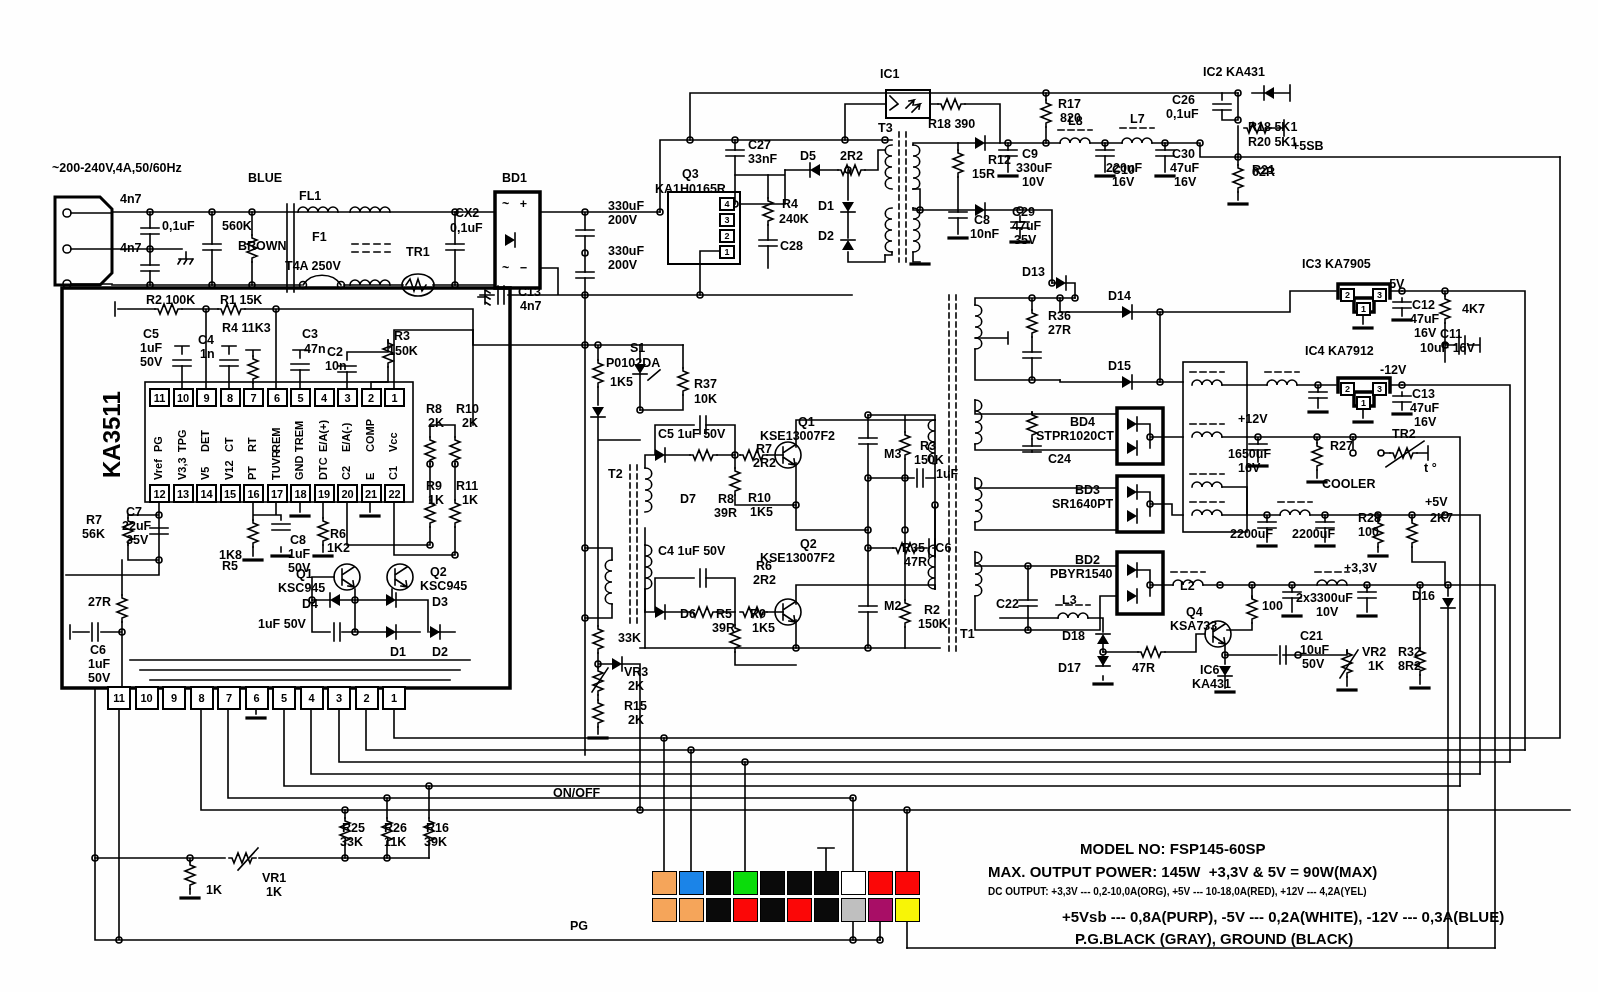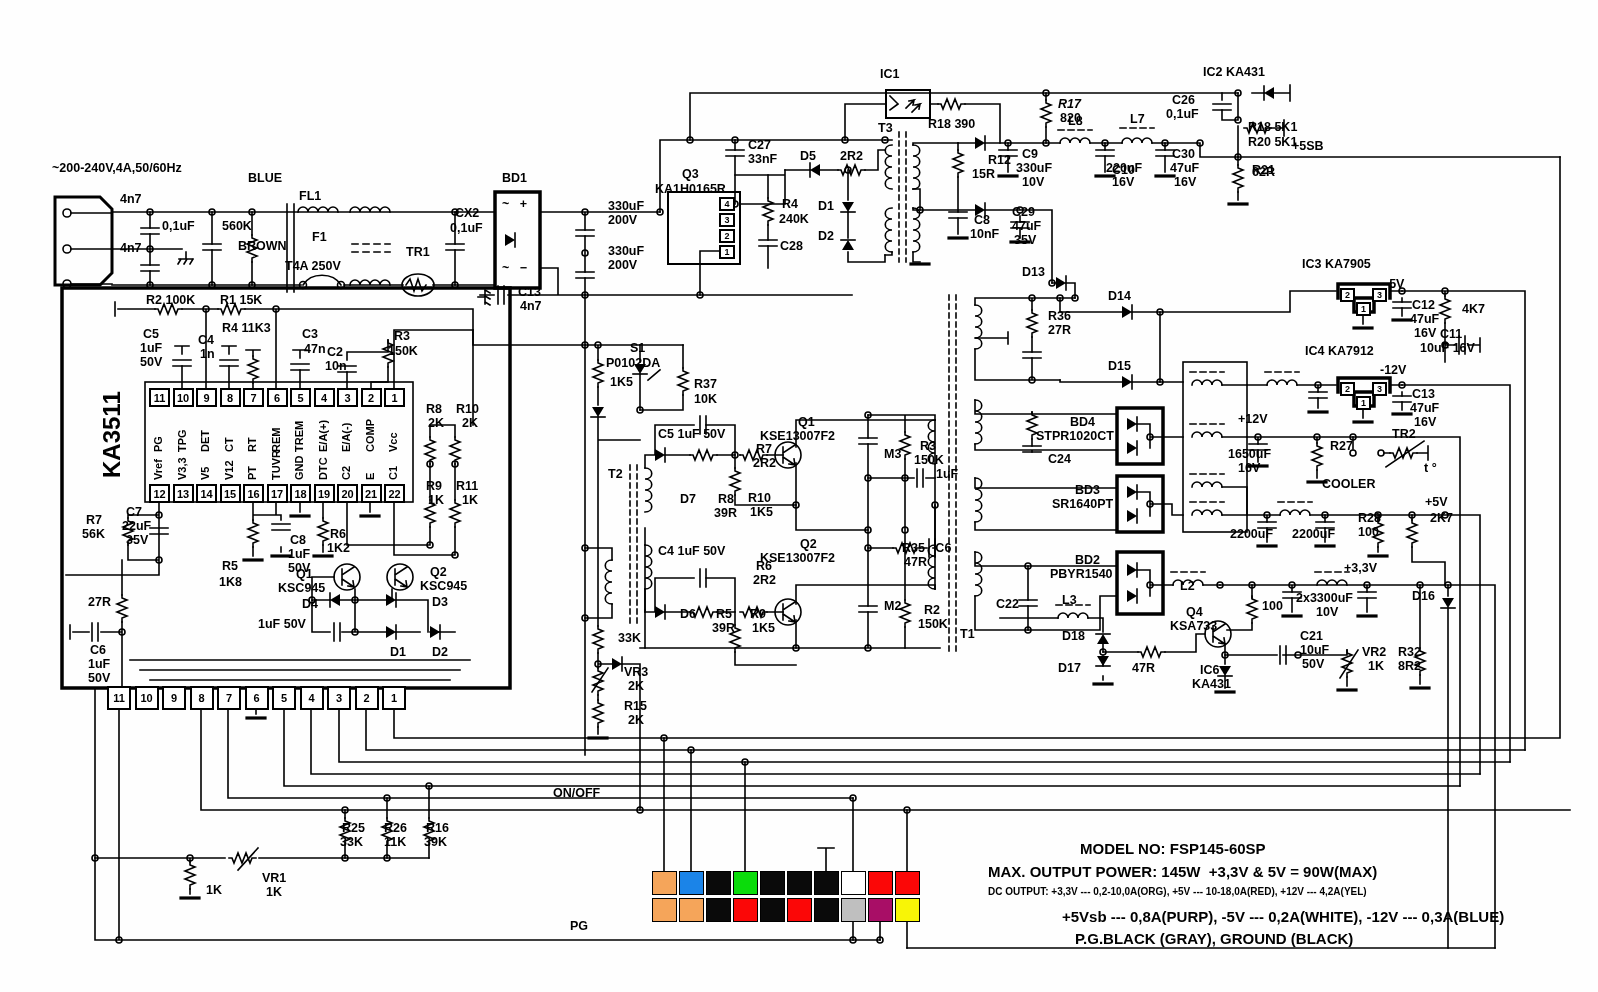--- a/index.html
+++ b/index.html
@@ -575,21 +575,21 @@
       <span class="lbl" style="left: 878px; top: 122px;">T3</span>
       <span class="lbl" style="left: 880px; top: 68px;">IC1</span>
       <span class="lbl" style="left: 928px; top: 118px;">R18 390</span>
       <span class="lbl" style="left: 970px; top: 154px; margin-left: 18px;">R12</span>
       <span class="lbl" style="left: 972px; top: 168px;">15R</span>
       <span class="lbl" style="left: 974px; top: 214px;">C8</span>
       <span class="lbl" style="left: 970px; top: 228px;">10nF</span>
       <span class="lbl" style="left: 1012px; top: 206px;">C29</span>
       <span class="lbl" style="left: 1012px; top: 220px;">47uF</span>
       <span class="lbl" style="left: 1014px; top: 234px;">35V</span>
-      <span class="lbl" style="left: 1058px; top: 98px; font-style: italic;">R17</span>
+      <span class="lbl" style="left: 1058px; top: 98px;">R17</span>
       <span class="lbl" style="left: 1060px; top: 112px;">820</span>
       <span class="lbl" style="left: 1022px; top: 148px;">C9</span>
       <span class="lbl" style="left: 1016px; top: 162px;">330uF</span>
       <span class="lbl" style="left: 1022px; top: 176px;">10V</span>
       <span class="lbl" style="left: 1068px; top: 115px;">L8</span>
       <span class="lbl" style="left: 1130px; top: 113px;">L7</span>
       <span class="lbl" style="left: 1112px; top: 164px;">C10</span>
       <span class="lbl" style="left: 1106px; top: 162px;">220uF</span>
       <span class="lbl" style="left: 1112px; top: 176px;">16V</span>
       <span class="lbl" style="left: 1172px; top: 148px;">C30</span>
@@ -686,21 +686,21 @@
       <span class="lbl" style="left: 426px; top: 480px;">R9</span>
       <span class="lbl" style="left: 428px; top: 494px;">1K</span>
       <span class="lbl" style="left: 456px; top: 480px;">R11</span>
       <span class="lbl" style="left: 462px; top: 494px;">1K</span>
       <span class="lbl" style="left: 86px; top: 514px;">R7</span>
       <span class="lbl" style="left: 82px; top: 528px;">56K</span>
       <span class="lbl" style="left: 126px; top: 506px;">C7</span>
       <span class="lbl" style="left: 122px; top: 520px;">22uF</span>
       <span class="lbl" style="left: 126px; top: 534px;">35V</span>
       <span class="lbl" style="left: 222px; top: 560px;">R5</span>
-      <span class="lbl" style="left: 219px; top: 576px;">1K8</span>
+      <span class="lbl" style="left: 219px; top: 549px;">1K8</span>
       <span class="lbl" style="left: 290px; top: 534px;">C8</span>
       <span class="lbl" style="left: 288px; top: 548px;">1uF</span>
       <span class="lbl" style="left: 288px; top: 562px;">50V</span>
       <span class="lbl" style="left: 330px; top: 528px;">R6</span>
       <span class="lbl" style="left: 327px; top: 542px;">1K2</span>
       <span class="lbl" style="left: 296px; top: 568px;">Q1</span>
       <span class="lbl" style="left: 278px; top: 582px;">KSC945</span>
       <span class="lbl" style="left: 430px; top: 566px;">Q2</span>
       <span class="lbl" style="left: 420px; top: 580px;">KSC945</span>
       <span class="lbl" style="left: 302px; top: 598px;">D4</span>

